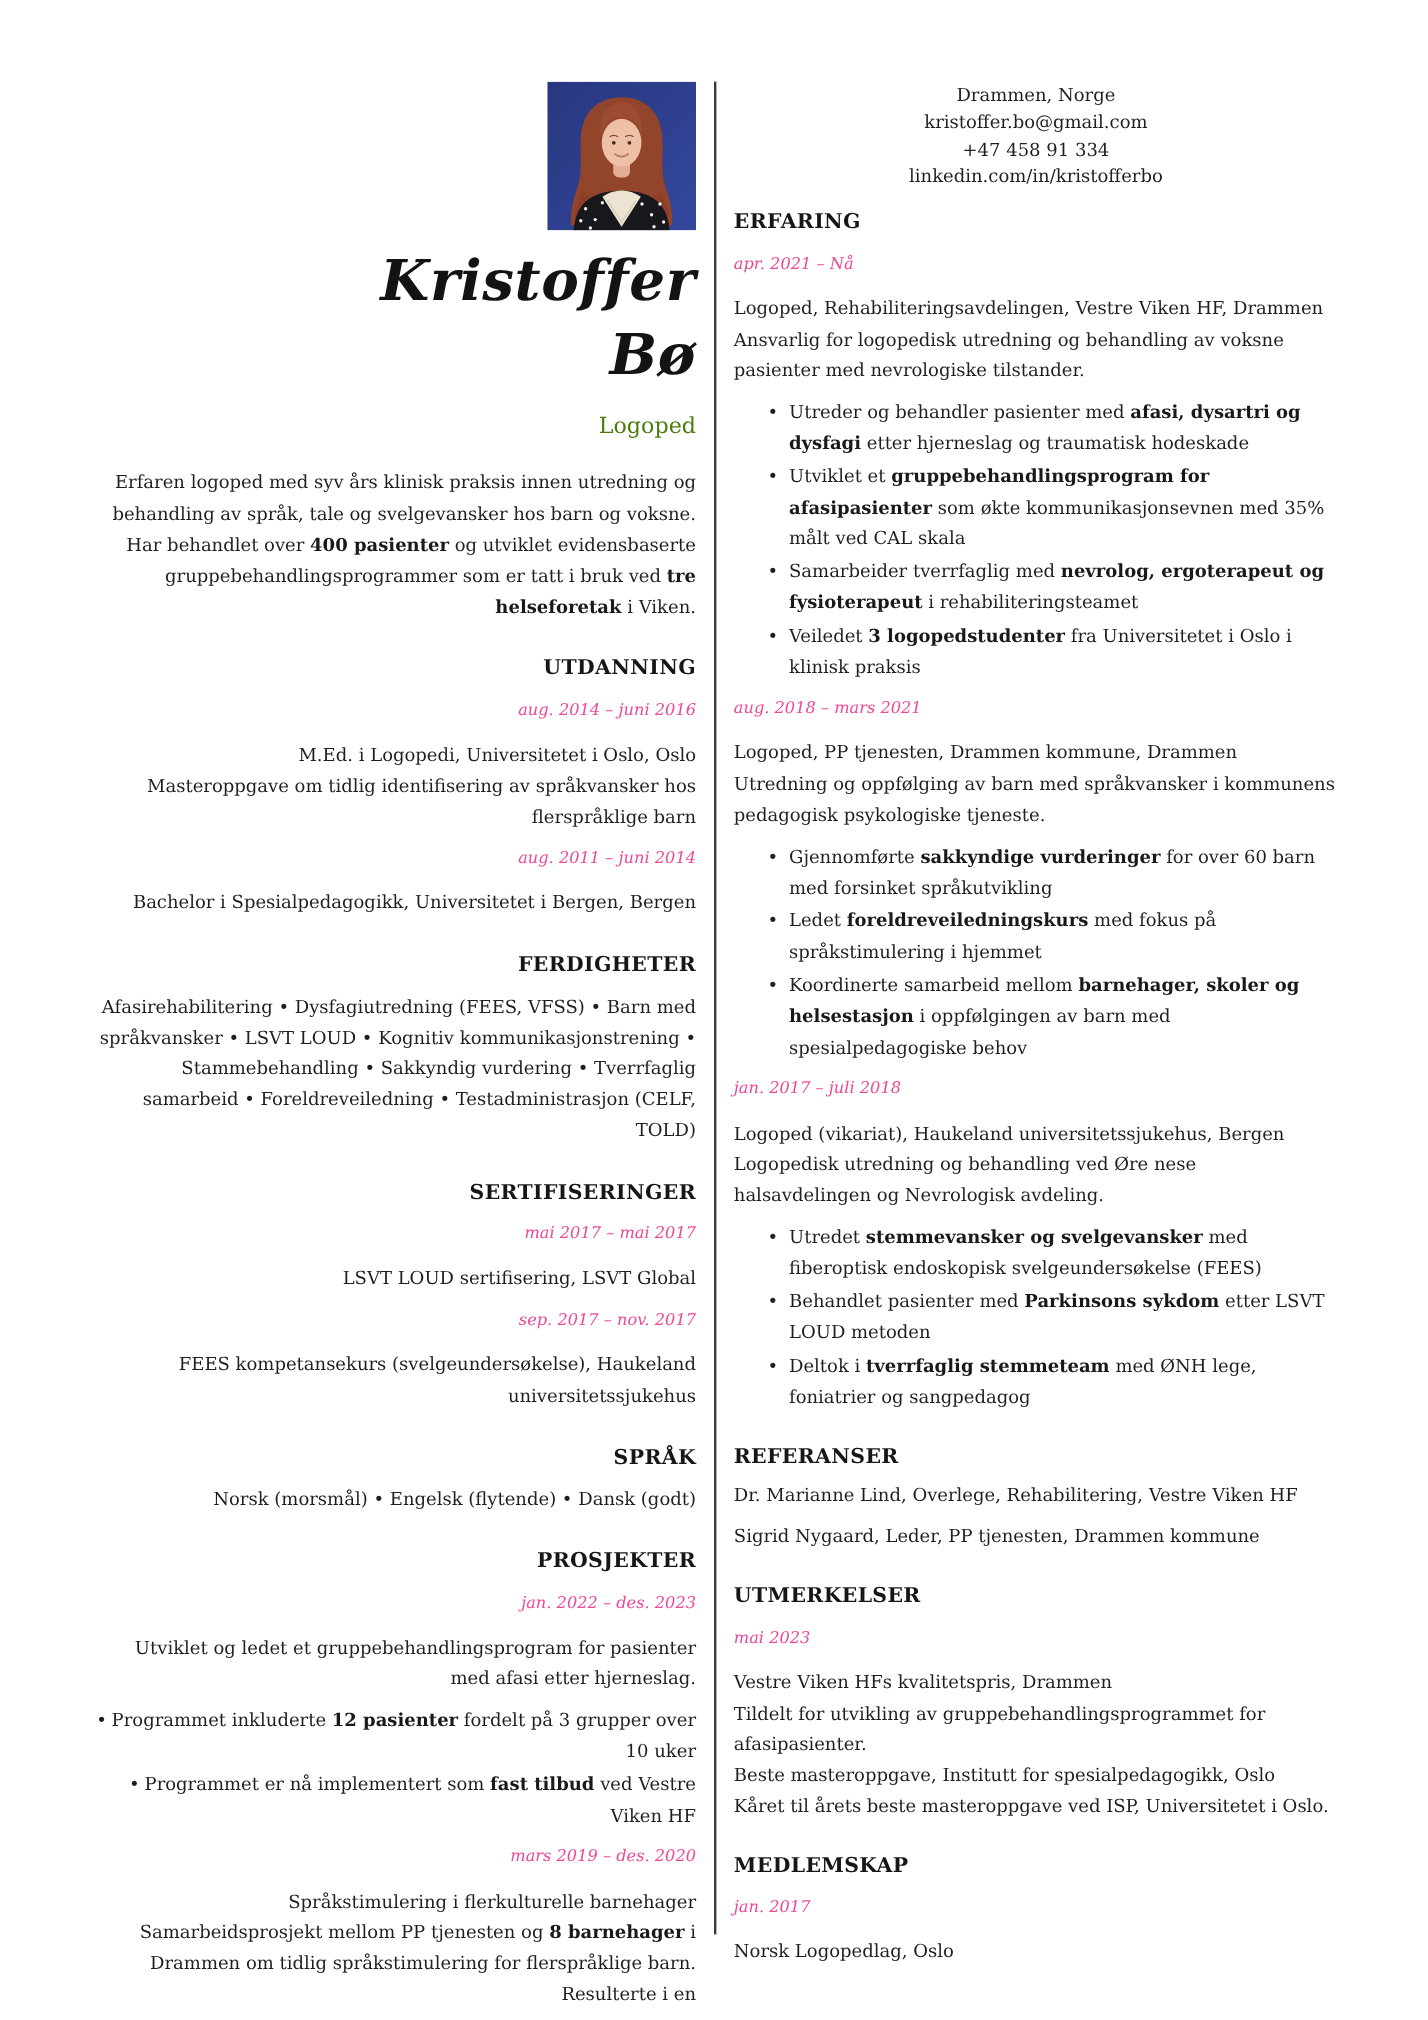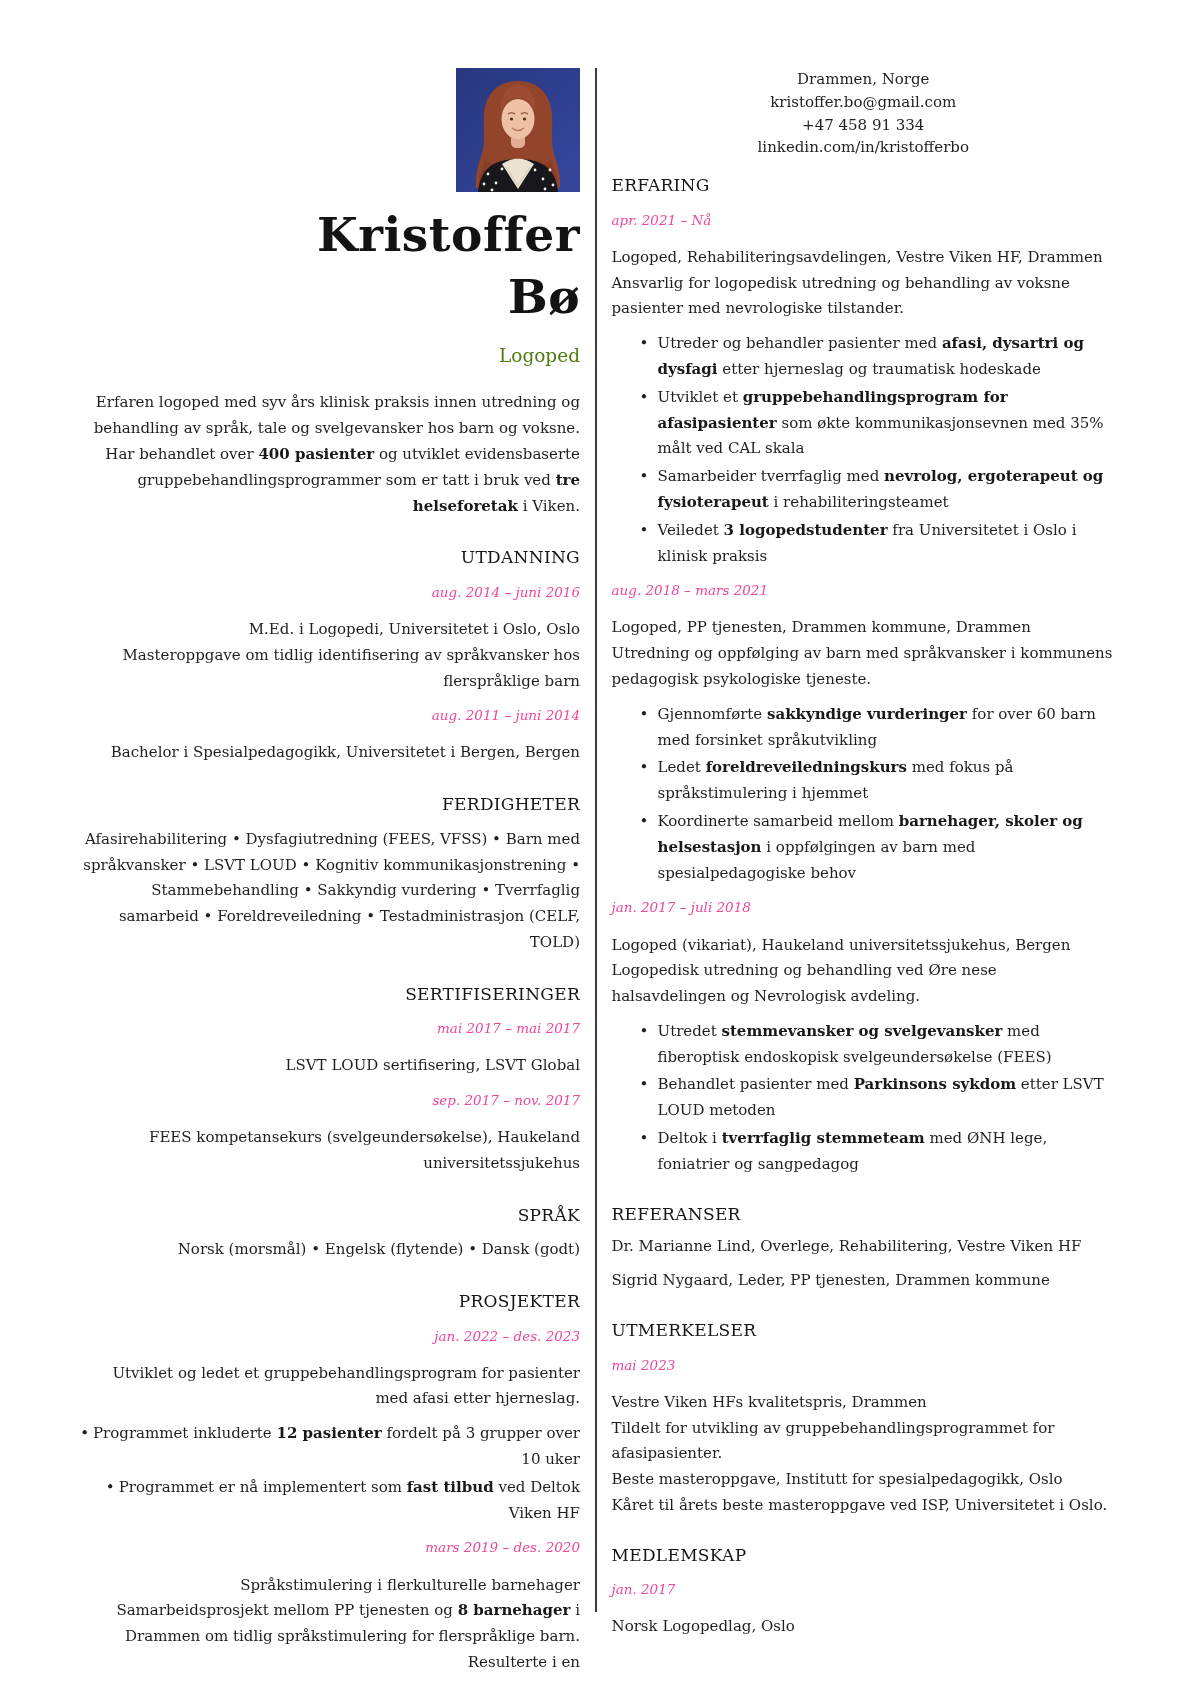--- a/index.html
+++ b/index.html
@@ -47,30 +47,30 @@
     overflow: hidden;
   }
   h1 {
     margin: 12px 0 0 0;
     font-size: 47px;
     line-height: 1.32;
     font-weight: bold;
     color: #131313;
     letter-spacing: 0.5px;
   }
-  h1 span { display: block; }
+  h1 span { display: block; font-style: italic; }
   .subtitle {
     margin-top: 12px;
     font-size: 18.5px;
     color: #4d7c0f;
   }
   .summary { margin-top: 13px; }
   h2 {
     font-size: 17px;
-    font-weight: normal;
+    font-weight: bold;
     color: #161616;
     letter-spacing: 0.3px;
     margin: 26px 0 0 0;
     line-height: 1.5;
   }
   .right-col h2 { margin-top: 24px; }
   .right-col .first-section h2 { margin-top: 14px; }
   .date {
     font-style: italic;
     font-size: 13.5px;
@@ -183,21 +183,21 @@
       <p class="entry-desc" style="margin-top:9px">Norsk (morsmål) • Engelsk (flytende) • Dansk (godt)</p>
     </section>
 
     <section>
       <h2>PROSJEKTER</h2>
 
       <p class="date">jan. 2022 – des. 2023</p>
       <p class="entry-desc">Utviklet og ledet et gruppebehandlingsprogram for pasienter med afasi etter hjerneslag.</p>
       <div style="margin-top:9px">
         <p class="lbullet"><span class="blt">•</span><span><span>Programmet inkluderte </span><b>12 pasienter</b><span> fordelt på 3 grupper over 10 uker</span></span></p>
-        <p class="lbullet"><span class="blt">•</span><span><span>Programmet er nå implementert som </span><b>fast tilbud</b><span> ved Deltok Viken HF</span></span></p>
+        <p class="lbullet"><span class="blt">•</span><span><span>Programmet er nå implementert som </span><b>fast tilbud</b><span> ved Vestre Viken HF</span></span></p>
       </div>
 
       <p class="date">mars 2019 – des. 2020</p>
       <p class="entry-title">Språkstimulering i flerkulturelle barnehager</p>
       <p class="entry-desc"><span>Samarbeidsprosjekt mellom PP tjenesten og </span><b>8 barnehager</b><span> i Drammen om tidlig språkstimulering for flerspråklige barn. Resulterte i en </span></p>
     </section>
 
   </div>
 
   <div class="divider"></div>

